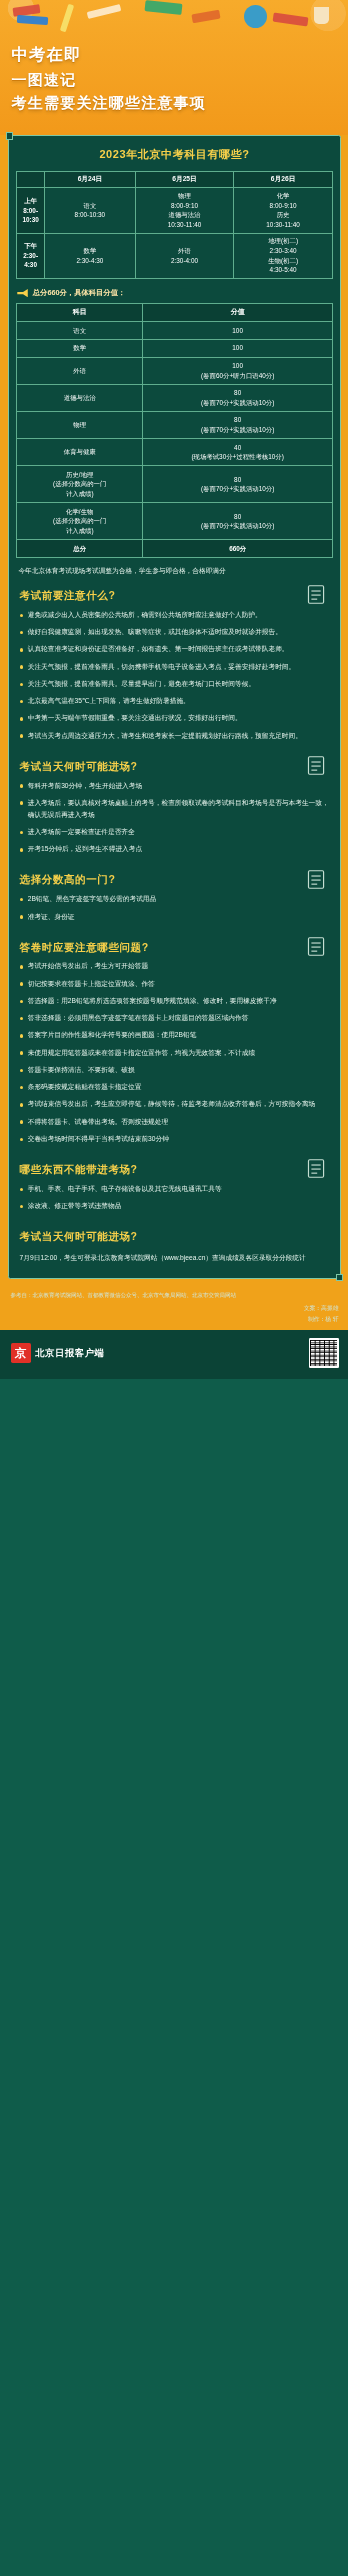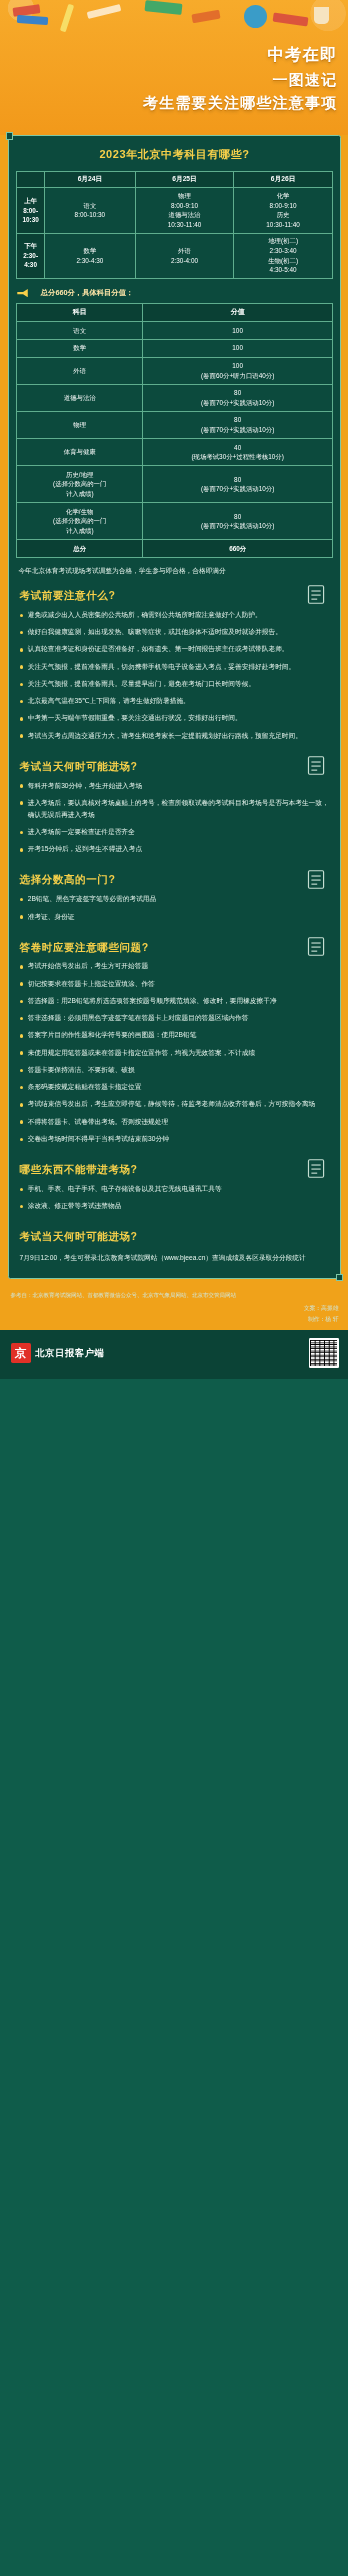--- a/index.html
+++ b/index.html
@@ -19,21 +19,21 @@
       radial-gradient(circle at 6% 6%, rgba(255,255,255,.18) 0 12.8px, transparent 13.4px),
       radial-gradient(circle at 94% 10%, rgba(255,255,255,.12) 0 17.4px, transparent 18px),
       linear-gradient(#f7ab2b,#f2991a);
     padding:9.3px 0 15px;
     overflow:hidden;
   }
   .header-deco { position:absolute; top:0; left:0; right:0; height:42px; }
   .deco-item { position:absolute; border-radius:1.7px; opacity:.95; }
   .title-wrap {
     position:relative;
-    text-align:right;
+    text-align:left;
     padding:33px 11.6px 5.8px;
   }
   .title-line {
     font-size:15px;
     font-weight:bold;
     color:#ffffff;
     letter-spacing:1.2px;
     line-height:1.55;
     text-shadow:0 1.2px 0 #d07d0b, 0 1.7px 3.5px rgba(0,0,0,.2);
   }
@@ -88,21 +88,21 @@
     padding:2.9px 1.7px;
     text-align:center;
     color:#fff;
     line-height:1.5;
   }
   .sched th { background:#0a4034; font-weight:bold; font-size:6.7px; }
   .sched td.rowhead { background:#0a4034; font-weight:bold; width:28px; }
 
   
   .score-head {
-    display:flex; align-items:center; gap:13px;
+    display:flex; align-items:center; gap:5px;
     font-size:7.3px; color:#ffe6a8; font-weight:bold;
     padding:9.3px 1.2px 4.7px;
   }
   .horn {
     width:10.5px;height:8.1px;flex:0 0 10.5px;
     background:#f7d04a;
     clip-path:polygon(0 35%,55% 35%,100% 0,100% 100%,55% 65%,0 65%);
   }
   .score th, .score td {
     border:0.6px solid #5fae8e;

